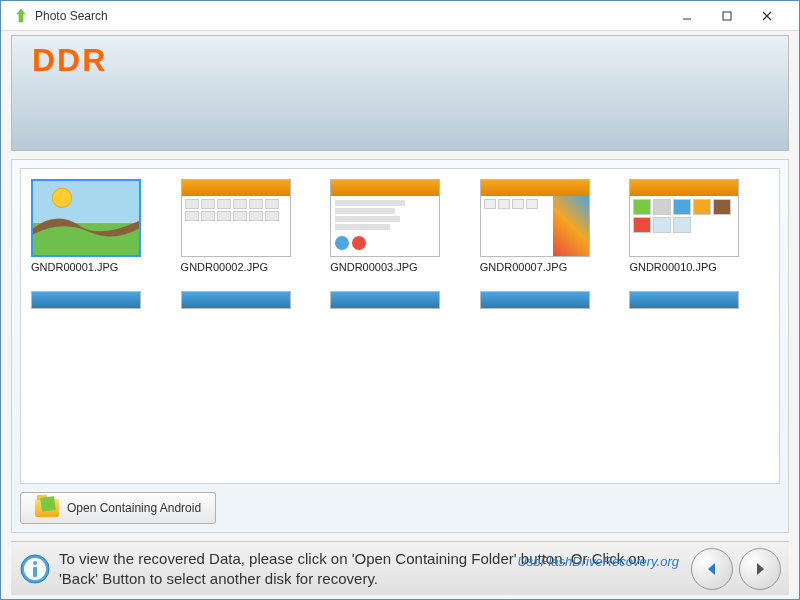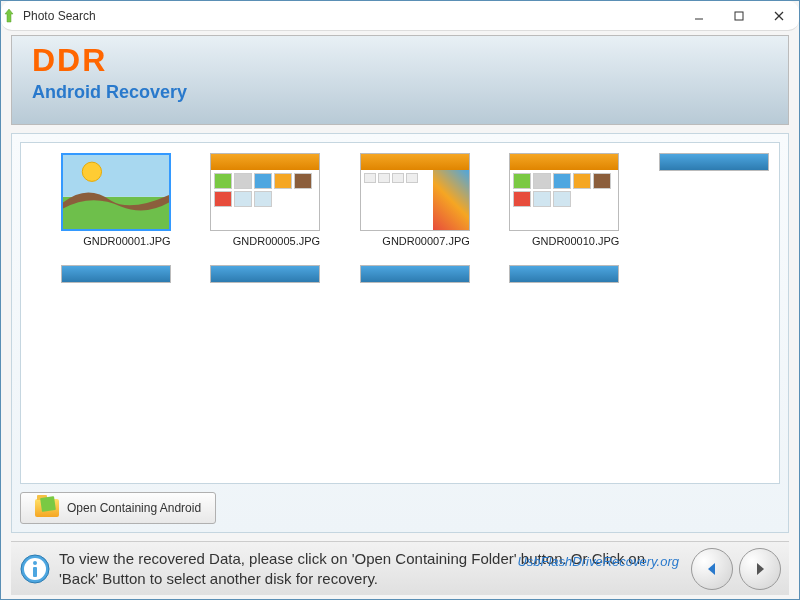--- a/index.html
+++ b/index.html
@@ -1,29 +1,29 @@
 <!DOCTYPE html>
 <html><head>
 <meta charset="utf-8">
 <style>
 * { box-sizing: border-box; margin: 0; padding: 0; }
 body { font-family: "Segoe UI", Tahoma, sans-serif; font-size: 12px; background: #fff; width: 800px; height: 600px; overflow: hidden; }
 .window { width: 800px; height: 600px; border: 1px solid #5a8fb5; display: flex; flex-direction: column; background: #f5f5f5; }
-.titlebar { height: 30px; background: #fff; display: flex; align-items: center; padding: 0 0; border-bottom: 1px solid #ddd; border-radius: 11px; }
+.titlebar { height: 30px; background: #fff; display: flex; align-items: center; padding: 0 12px; border-bottom: 1px solid #ddd; }
 .titlebar-icon { width: 16px; height: 16px; margin-right: 6px; }
 .titlebar-title { flex: 1; font-size: 12px; color: #333; }
 .win-controls { display: flex; }
 .win-btn { width: 40px; height: 28px; display: flex; align-items: center; justify-content: center; color: #555; cursor: pointer; }
-.header-banner { height: 90px; margin: 4px 10px 0 10px; background: linear-gradient(to bottom, #e8f0f5 0%, #d0dde6 50%, #b8cad6 100%); border: 1px solid #bbb; position: relative; padding: 8px 20px; }
+.header-banner { height: 116px; margin: 4px 10px 0 10px; background: linear-gradient(to bottom, #e8f0f5 0%, #d0dde6 50%, #b8cad6 100%); border: 1px solid #bbb; position: relative; padding: 8px 20px; }
 .logo-ddr { font-family: Arial, sans-serif; font-size: 32px; font-weight: bold; color: #ff6600; letter-spacing: 2px; line-height: 1; }
 .logo-sub { font-size: 18px; color: #2979cc; font-weight: 600; margin-top: 6px; }
 .content-frame { flex: 1; margin: 8px 10px; background: linear-gradient(to bottom, #f8fbfd, #eef4f8); border: 1px solid #c5d6e0; display: flex; flex-direction: column; padding: 8px; }
 .thumb-area { flex: 1; border: 1px solid #c5d6e0; background: #fff; overflow-y: scroll; padding: 10px; }
 .thumb-grid { display: grid; grid-template-columns: repeat(5, 1fr); gap: 18px 10px; }
-.thumb-item { display: flex; flex-direction: column; align-items: flex-end; cursor: pointer; }
+.thumb-item { display: flex; flex-direction: column; align-items: flex-start; cursor: pointer; }
 .thumb-box { width: 110px; height: 78px; border: 1px solid #bbb; background: #fff; display: flex; align-items: center; justify-content: center; overflow: hidden; }
 .thumb-box.selected { border: 2px solid #3399ff; }
 .thumb-label { font-size: 11px; color: #222; margin-top: 4px; text-align: center; }
 .btn-row { margin-top: 8px; }
 .open-folder-btn { display: inline-flex; align-items: center; gap: 8px; padding: 6px 14px; background: linear-gradient(to bottom, #fdfdfd, #e8e8e8); border: 1px solid #b0b0b0; border-radius: 3px; cursor: pointer; font-size: 12px; color: #333; }
 .footer { height: 54px; margin: 0 10px 4px 10px; background: linear-gradient(to bottom, #f2f2f2, #e0e0e0); border-top: 1px solid #ccc; display: flex; align-items: center; padding: 4px 8px; position: relative; }
 .info-icon { width: 32px; height: 32px; flex-shrink: 0; margin-right: 8px; }
 .footer-text { flex: 1; font-size: 15px; color: #333; line-height: 1.3; }
 .nav-btns { display: flex; gap: 6px; margin-left: 8px; }
 .nav-btn { width: 42px; height: 42px; border-radius: 50%; background: radial-gradient(circle at 30% 30%, #fff, #d0d0d0); border: 1px solid #999; display: flex; align-items: center; justify-content: center; cursor: pointer; }
@@ -65,21 +65,20 @@
         <svg width="10" height="10">
             <line x1="1" y1="1" x2="9" y2="9" stroke="#333" stroke-width="1.2"></line>
             <line x1="9" y1="1" x2="1" y2="9" stroke="#333" stroke-width="1.2"></line>
           </svg>
       </div>
     </div>
   </div>
 
   <div class="header-banner">
     <div class="logo-ddr">DDR</div>
-    <div class="logo-sub">Android Recovery</div>
   </div>
 
   <div class="content-frame">
     <div class="thumb-area">
       <div class="thumb-grid" id="thumbGrid">
           <div class="thumb-item">
             <div class="thumb-box selected">
               <svg width="110" height="78" viewBox="0 0 110 78">
                 <rect width="110" height="78" fill="#fff"></rect>
                 <rect y="44" width="110" height="34" fill="#6ebf4b"></rect>
@@ -88,33 +87,55 @@
                 <path d="M0 50 Q25 30 50 48 Q70 60 110 42 L110 78 L0 78 Z" fill="#8b5e3c"></path>
                 <path d="M0 56 Q30 40 60 54 Q85 64 110 50 L110 78 L0 78 Z" fill="#6ebf4b"></path>
               </svg>
             </div>
             <div class="thumb-label">GNDR00001.JPG</div>
           </div>
           <div class="thumb-item">
             <div class="thumb-box">
               <div class="mini-app">
                 <div class="mini-hdr"></div>
-                <div class="mini-body mini-icons">
-                  <div class="mini-cell" style="background:#7ac943"></div>
-                  <div class="mini-cell" style="background:#d0d0d0"></div>
-                  <div class="mini-cell" style="background:#4da6e0"></div>
-                  <div class="mini-cell" style="background:#f5a623"></div>
-                  <div class="mini-cell" style="background:#8b5e3c"></div>
-                  <div class="mini-cell" style="background:#e74c3c"></div>
-                  <div class="mini-cell"></div>
-                  <div class="mini-cell"></div>
-                </div>
-              </div>
-            </div>
-            <div class="thumb-label">GNDR00005.JPG</div>
+                <div class="mini-body">
+                  <div class="mini-cell"></div>
+                  <div class="mini-cell"></div>
+                  <div class="mini-cell"></div>
+                  <div class="mini-cell"></div>
+                  <div class="mini-cell"></div>
+                  <div class="mini-cell"></div>
+                  <div class="mini-cell"></div>
+                  <div class="mini-cell"></div>
+                  <div class="mini-cell"></div>
+                  <div class="mini-cell"></div>
+                  <div class="mini-cell"></div>
+                  <div class="mini-cell"></div>
+                </div>
+              </div>
+            </div>
+            <div class="thumb-label">GNDR00002.JPG</div>
+          </div>
+          <div class="thumb-item">
+            <div class="thumb-box">
+              <div class="mini-app">
+                <div class="mini-hdr"></div>
+                <div style="flex:1;background:#fff;padding:4px;display:flex;flex-direction:column;gap:2px">
+                  <div style="height:6px;background:#e0e0e0;width:70%"></div>
+                  <div style="height:6px;background:#e0e0e0;width:60%"></div>
+                  <div style="height:6px;background:#e0e0e0;width:65%"></div>
+                  <div style="height:6px;background:#e0e0e0;width:55%"></div>
+                  <div style="display:flex;gap:3px;margin-top:4px">
+                    <div style="width:14px;height:14px;border-radius:50%;background:#4da6e0"></div>
+                    <div style="width:14px;height:14px;border-radius:50%;background:#e74c3c"></div>
+                  </div>
+                </div>
+              </div>
+            </div>
+            <div class="thumb-label">GNDR00003.JPG</div>
           </div>
           <div class="thumb-item">
             <div class="thumb-box">
               <div class="mini-app">
                 <div class="mini-hdr"></div>
                 <div style="flex:1;display:flex;background:#fff">
                   <div style="flex:1;padding:3px;display:flex;flex-wrap:wrap;gap:2px">
                     <div style="width:12px;height:10px;background:#eee;border:1px solid #ccc"></div>
                     <div style="width:12px;height:10px;background:#eee;border:1px solid #ccc"></div>
                     <div style="width:12px;height:10px;background:#eee;border:1px solid #ccc"></div>

